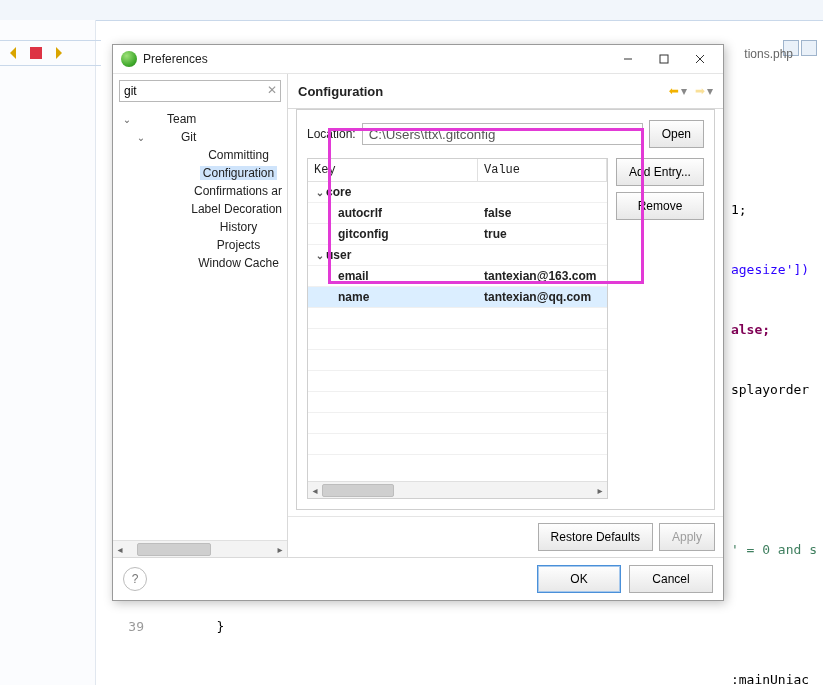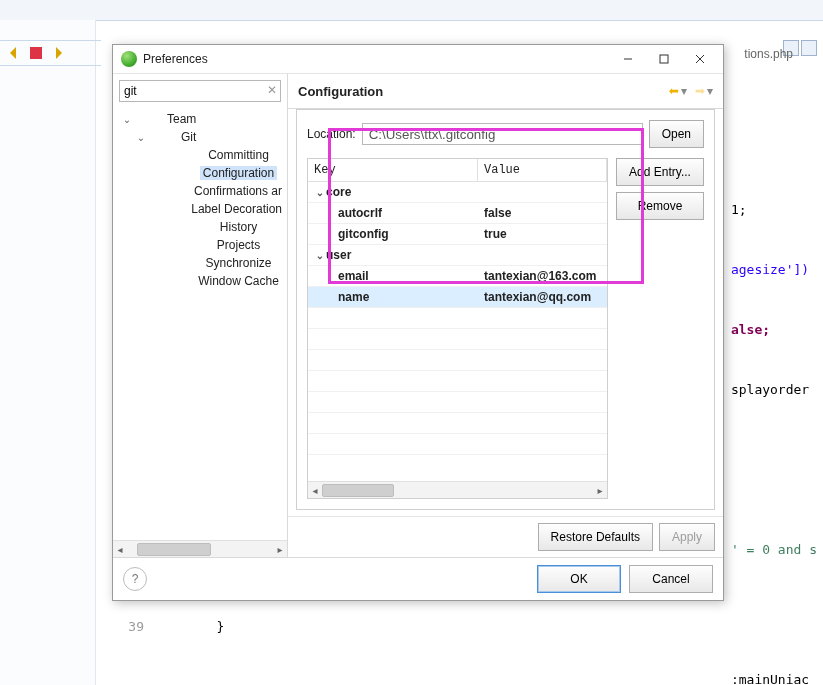--- a/index.html
+++ b/index.html
@@ -177,24 +177,20 @@
           <div class="row ind3">
               <span class="tw"></span>
               <span class="lbl">History</span>
             </div>
           <div class="row ind3">
               <span class="tw"></span>
               <span class="lbl">Projects</span>
             </div>
           <div class="row ind3">
               <span class="tw"></span>
-              <span class="lbl">Synchronize</span>
-            </div>
-          <div class="row ind3">
-              <span class="tw"></span>
               <span class="lbl">Window Cache</span>
             </div>
         </div>
         <div class="leftscroll">
           <div class="arr" style="left:0">◂</div>
           <div class="thumb"></div>
           <div class="arr" style="right:0">▸</div>
         </div>
       </div>
 

